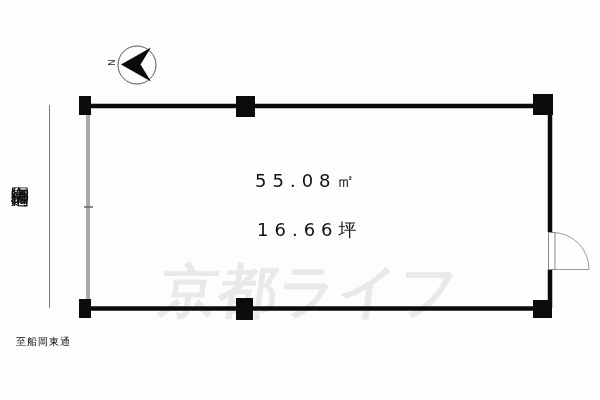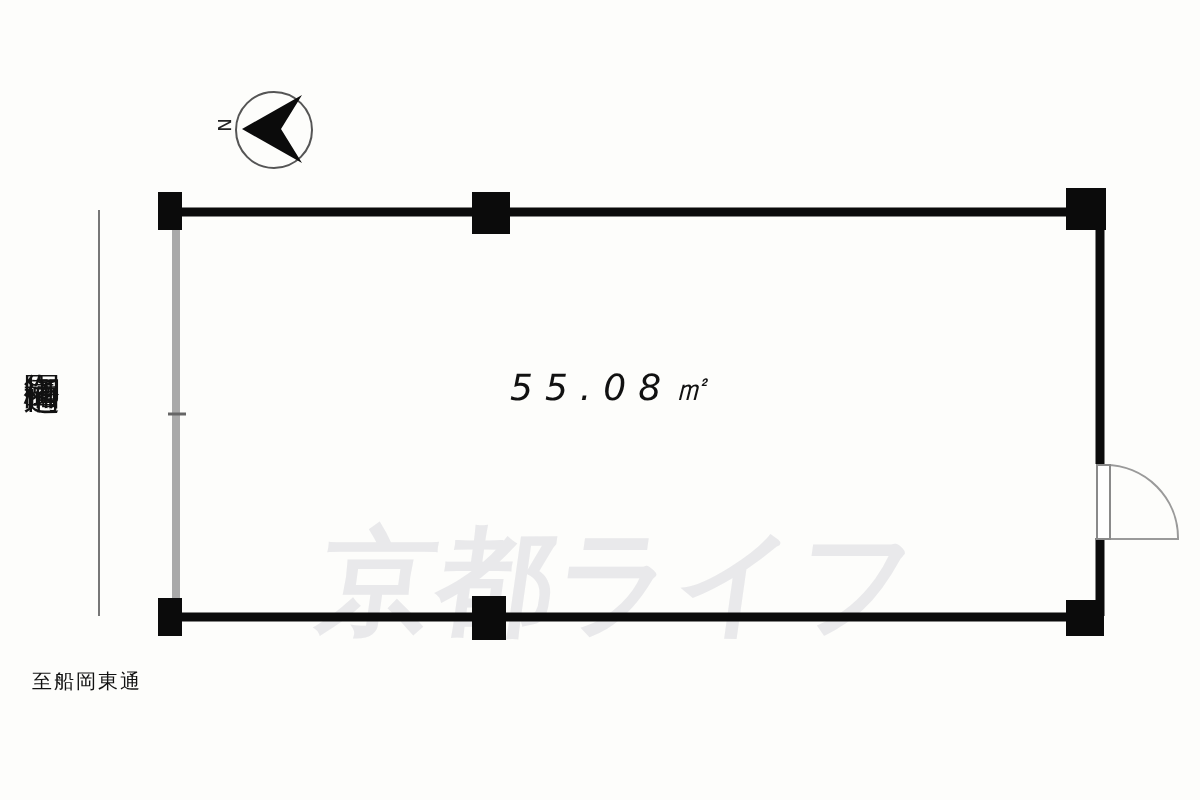--- a/index.html
+++ b/index.html
@@ -54,21 +54,21 @@
   }
   .area-label{
     position:absolute;
     color:#111;
     font-size:18px;
     letter-spacing:6px;
     z-index:3;
     line-height:1;
     white-space:nowrap;
   }
-  .area-sqm{left:255px;top:186px;font-style:italic;}
+  .area-sqm{left:255px;top:172px;}
   .area-tsubo{left:257px;top:221px;}
 </style>
 </head>
 <body>
 
 <div class="canvas">
 
   <div class="watermark">京都ライフ</div>
 
   <svg class="plan" width="600" height="400" viewBox="0 0 600 400">
@@ -102,14 +102,15 @@
   </svg>
 
   <div class="compass-n">N</div>
 
   <div class="street-vertical">御園橋通</div>
 
   <div class="street-bottom">至船岡東通</div>
 
   <div class="area-label area-sqm">55.08㎡</div>
 
+  <div class="area-label area-tsubo">16.66坪</div>
 
 </div>
 
 </body></html>

